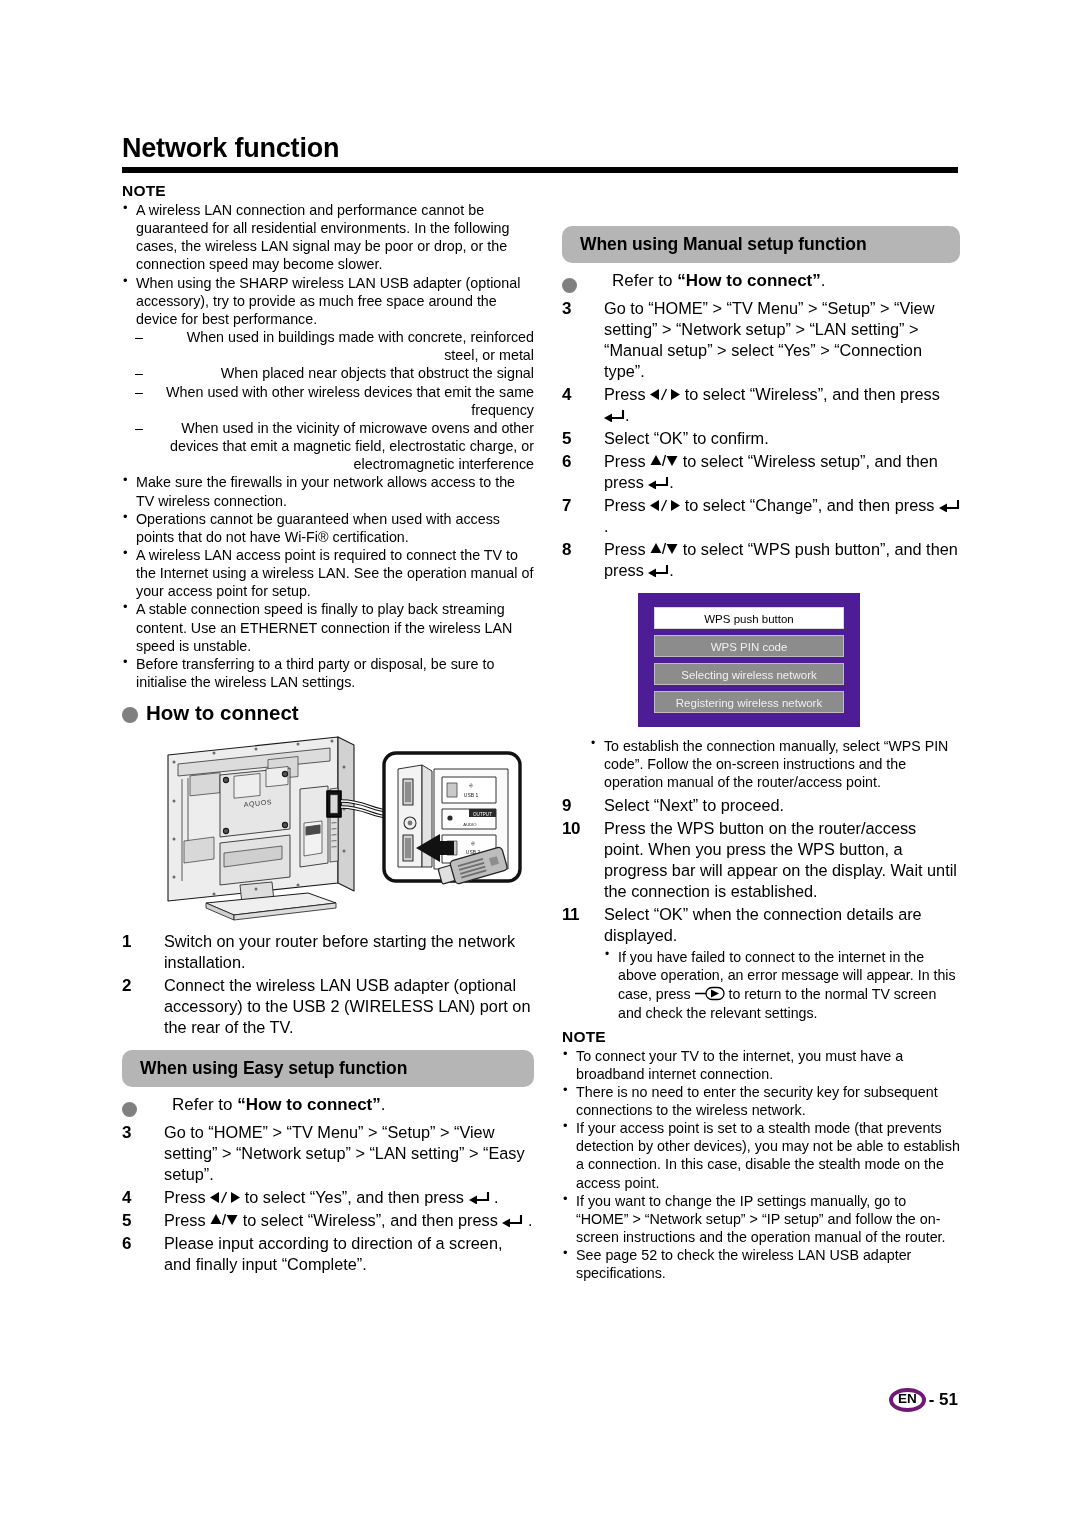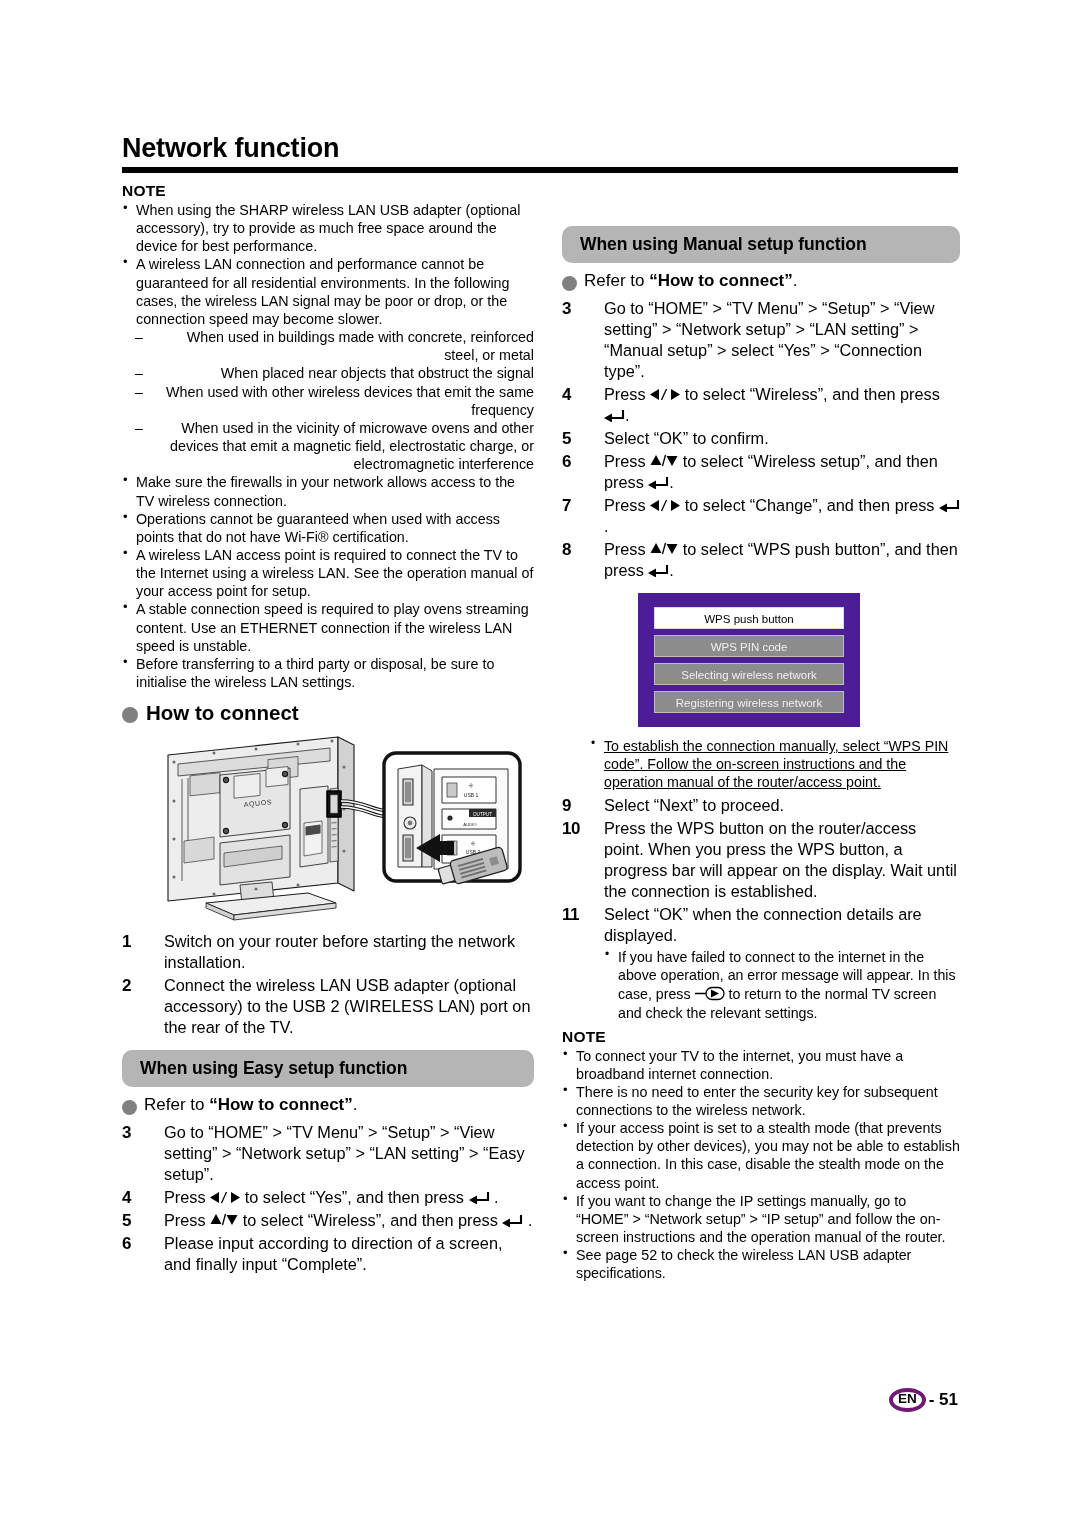--- a/index.html
+++ b/index.html
@@ -105,22 +105,23 @@
     top: 3px;
     margin-right: 8px;
   }
   .dot-head .dot-text {
     font-size: 20.5px;
     font-weight: bold;
   }
 
   .dot-ref {
     display: flex;
-    align-items: center;
+    align-items: flex-end;
     margin: 8px 0 7px 0;
+    gap: 28px;
   }
   .dot-ref .dot {
     width: 15px; height: 15px;
     border-radius: 50%;
     background: #808080;
     display: inline-block;
     flex: 0 0 auto;
     position: relative;
     top: 2px;
     margin-right: 7px;
@@ -253,38 +254,38 @@
 <div class="page">
 
   <div class="title">Network function</div>
   <div class="title-rule"></div>
 
   <div class="col-left">
 
     <div class="note-label">NOTE</div>
 
     <ul class="bullets">
+      <li>A wireless LAN connection and performance cannot be guaranteed for all residential environments. In the following cases, the wireless LAN signal may be poor or drop, or the connection speed may become slower.</li>
       <li>When using the SHARP wireless LAN USB adapter (optional accessory), try to provide as much free space around the device for best performance.</li>
-      <li>A wireless LAN connection and performance cannot be guaranteed for all residential environments. In the following cases, the wireless LAN signal may be poor or drop, or the connection speed may become slower.</li>
     </ul>
 
     <div class="sub-dash-wrap">
       <ul class="dashes">
         <li>When used in buildings made with concrete, reinforced steel, or metal</li>
         <li>When placed near objects that obstruct the signal</li>
         <li>When used with other wireless devices that emit the same frequency</li>
         <li>When used in the vicinity of microwave ovens and other devices that emit a magnetic field, electrostatic charge, or electromagnetic interference</li>
       </ul>
     </div>
 
     <ul class="bullets">
       <li>Make sure the firewalls in your network allows access to the TV wireless connection.</li>
       <li>Operations cannot be guaranteed when used with access points that do not have Wi-Fi® certification.</li>
       <li>A wireless LAN access point is required to connect the TV to the Internet using a wireless LAN. See the operation manual of your access point for setup.</li>
-      <li>A stable connection speed is required to play ovens streaming content. Use an ETHERNET connection if the wireless LAN speed is unstable.</li>
+      <li>A stable connection speed is finally to play back streaming content. Use an ETHERNET connection if the wireless LAN speed is unstable.</li>
       <li>Before transferring to a third party or disposal, be sure to initialise the wireless LAN settings.</li>
     </ul>
 
     <div class="dot-head">
       <span class="dot"></span>
       <span class="dot-text">How to connect</span>
     </div>
 
     <div class="tv-figure">
       <svg width="412" height="192" viewBox="0 0 412 192" xmlns="http://www.w3.org/2000/svg">
@@ -512,21 +513,21 @@
       </li>
     </ol>
 
     <div class="osd">
       <div class="osd-item sel">WPS push button</div>
       <div class="osd-item norm">WPS PIN code</div>
       <div class="osd-item norm">Selecting wireless network</div>
       <div class="osd-item norm">Registering wireless network</div>
     </div>
 
-    <div style="padding-left:28px;text-decoration:underline;">
+    <div style="padding-left:28px;">
       <ul class="sub-bullets">
         <li>To establish the connection manually, select “WPS PIN code”. Follow the on-screen instructions and the operation manual of the router/access point.</li>
       </ul>
     </div>
 
     <ol class="steps" style="margin-top:4px;">
       <li>
         <span class="num">9</span><span>Select “Next” to proceed.</span>
       </li>
       <li>

